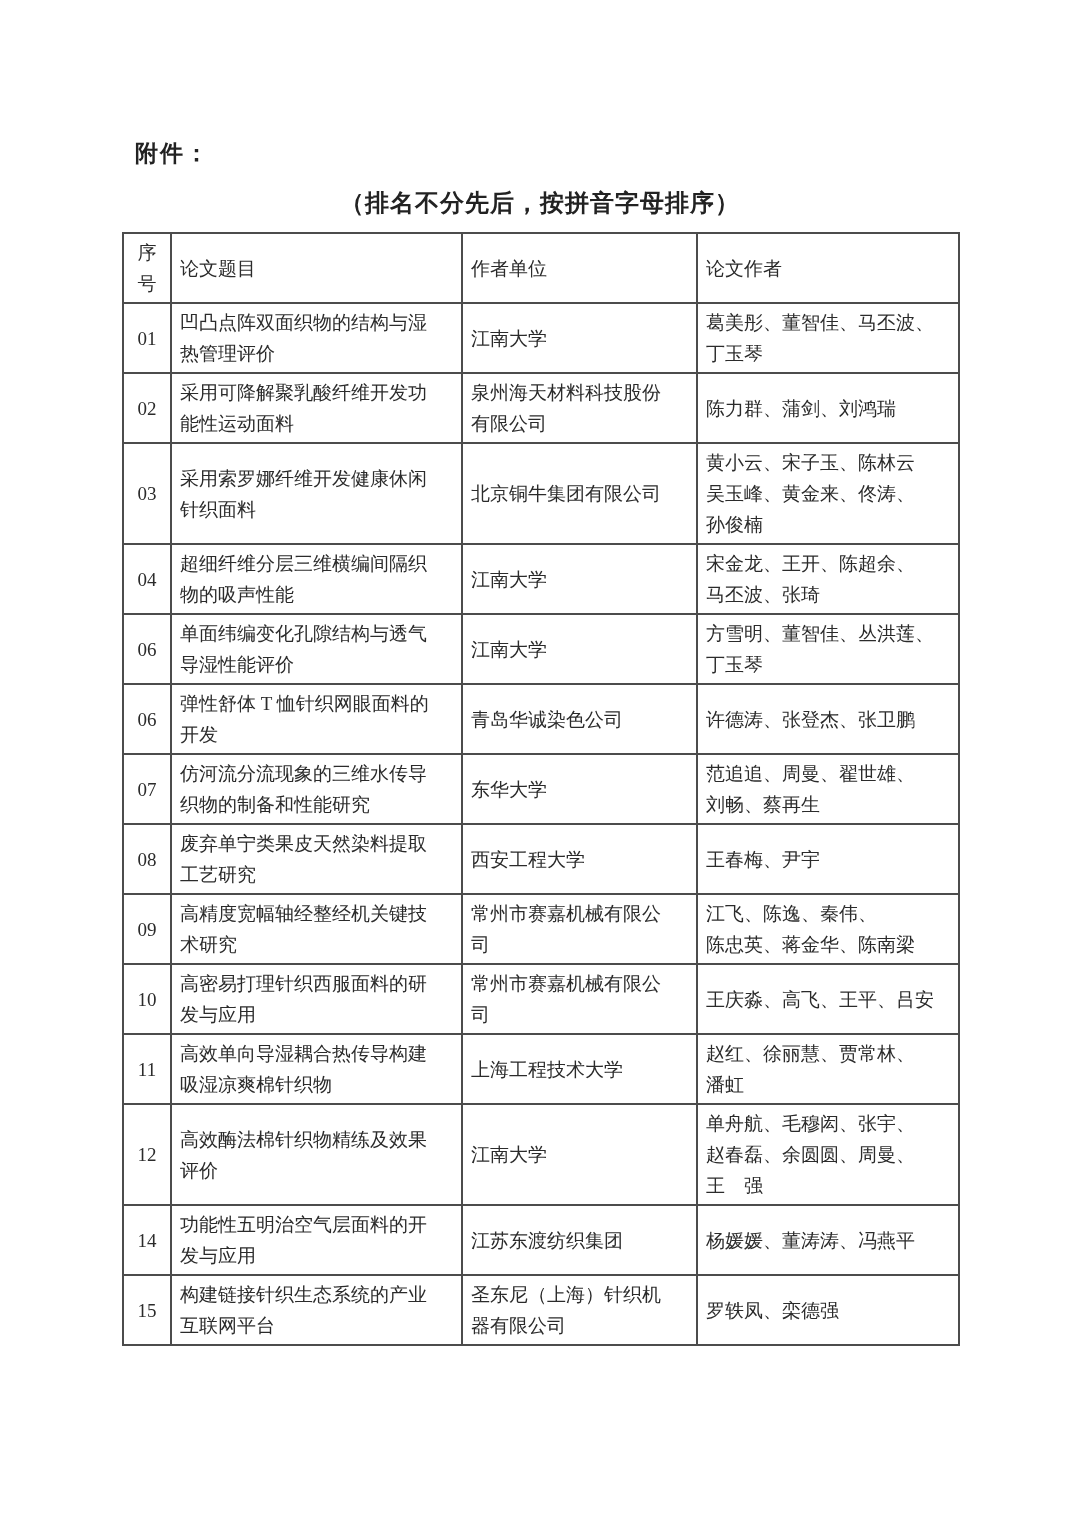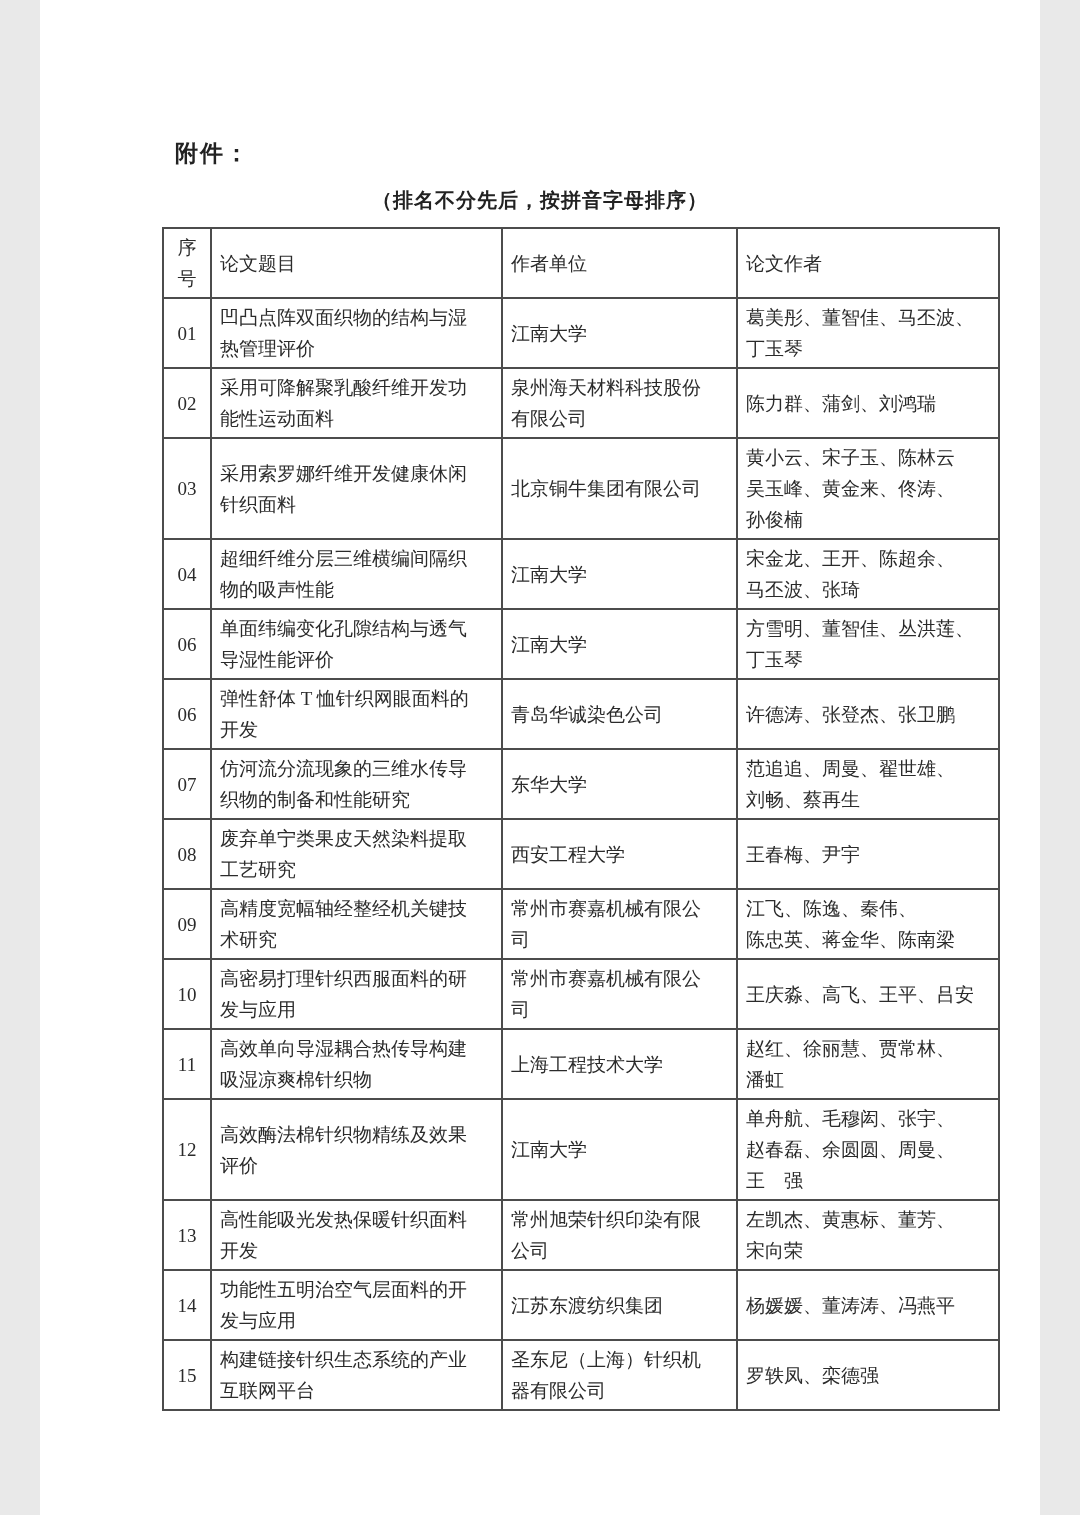--- a/index.html
+++ b/index.html
@@ -3,21 +3,21 @@
 <meta charset="utf-8">
 <style>
   * { margin: 0; padding: 0; box-sizing: border-box; }
   html, body { background: #e9e9e9; }
   body {
     font-family: "Liberation Serif", "DejaVu Serif", serif;
     color: #222;
   }
   .page {
     position: relative;
-    width: 1000px;
+    width: 1080px;
     height: 1515px;
     margin: 0 auto;
     background: #ffffff;
     padding: 138px 122px 0 122px;
     overflow: hidden;
   }
   .attachment-label {
     margin-left: 13px;
     font-size: 23px;
     font-weight: bold;
@@ -26,21 +26,21 @@
   .doc-title {
     margin-top: 34px;
     text-align: center;
     font-size: 26px;
     font-weight: bold;
     letter-spacing: 3px;
   }
   .doc-subtitle {
     margin-top: 18px;
     text-align: center;
-    font-size: 20px;
+    font-size: 24px;
     font-weight: bold;
     letter-spacing: 1px;
   }
   table.papers {
     margin-top: 13px;
     width: 836px;
     border-collapse: collapse;
     table-layout: fixed;
   }
   table.papers th,
@@ -192,29 +192,20 @@
   <tr>
     <td class="cell-no">12</td>
     <td class="cell-left">高效酶法棉针织物精练及效果
 评价</td>
     <td class="cell-left">江南大学</td>
     <td class="cell-left">单舟航、毛穆闳、张宇、
 赵春磊、余圆圆、周曼、
 王　强</td>
   </tr>
 
-  <tr>
-    <td class="cell-no">13</td>
-    <td class="cell-left">高性能吸光发热保暖针织面料
-开发</td>
-    <td class="cell-left">常州旭荣针织印染有限
-公司</td>
-    <td class="cell-left">左凯杰、黄惠标、董芳、
-宋向荣</td>
-  </tr>
 
   <tr>
     <td class="cell-no">14</td>
     <td class="cell-left">功能性五明治空气层面料的开
 发与应用</td>
     <td class="cell-left">江苏东渡纺织集团</td>
     <td class="cell-left">杨媛媛、董涛涛、冯燕平</td>
   </tr>
 
   <tr>

